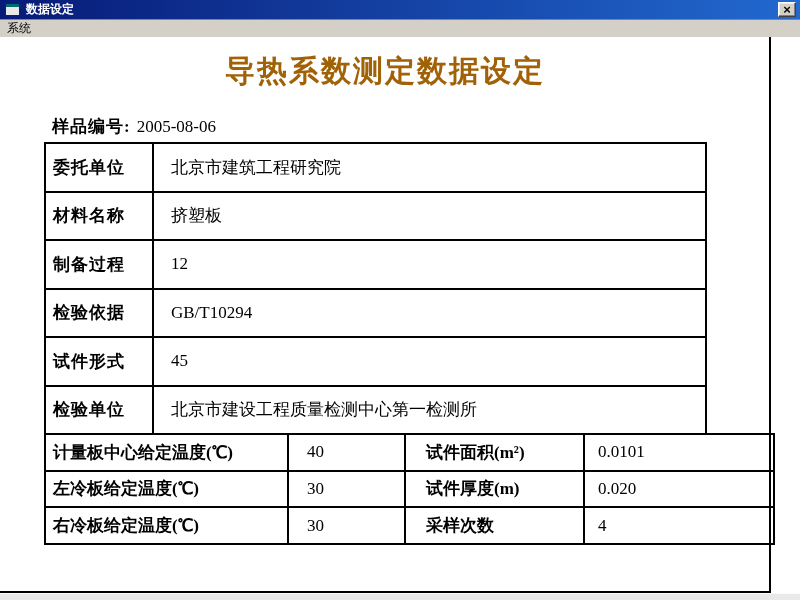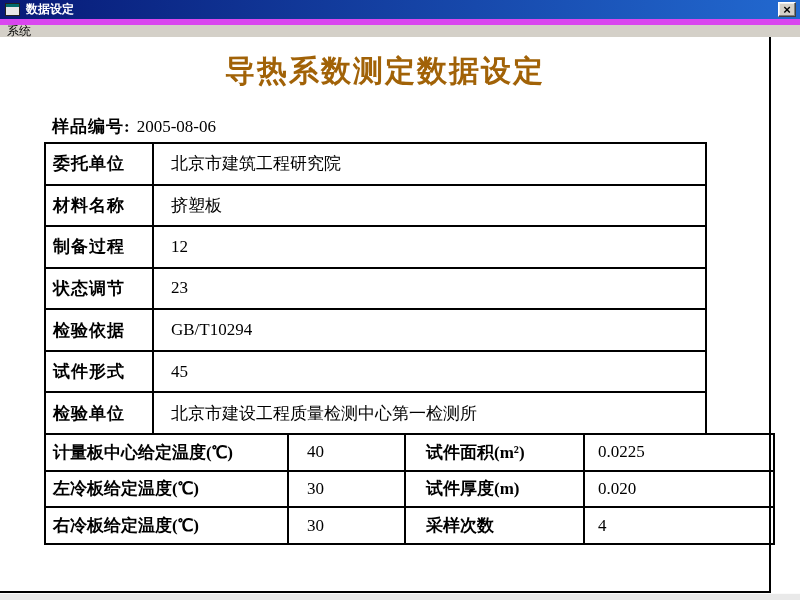--- a/index.html
+++ b/index.html
@@ -33,21 +33,21 @@
     position: absolute; right: 4px; top: 2px; width: 18px; height: 15px;
     background: #d4d0c8;
     border: 1px solid; border-color: #ffffff #404040 #404040 #ffffff;
     box-shadow: inset -1px -1px 0 #808080, inset 1px 1px 0 #ececec;
     display: flex; align-items: center; justify-content: center;
     font-size: 13px; font-weight: bold; line-height: 1; color: #000;
     cursor: default; box-sizing: border-box;
   }
   .menubar {
     position: absolute; left: 0; top: 19px; width: 800px; height: 18px;
-    background: #d4d0c8; border-top: 6px solid #d946ef;
+    background: #d4d0c8; border-top: 1px solid #d946ef;
     display: flex; align-items: center; box-sizing: border-box;
   }
   .menu-item {
     font-size: 12px; color: #000; padding: 0 7px; height: 100%;
     display: flex; align-items: center;
   }
   .bottom-strip {
     position: absolute; left: 0; top: 593px; width: 800px; height: 7px;
     background: #e9e9e9; border-top: 1px solid #fbfbfb; box-sizing: border-box;
   }
@@ -122,45 +122,41 @@
     </tr>
     <tr>
       <td class="lbl">材料名称</td>
       <td class="val">挤塑板</td>
     </tr>
     <tr>
       <td class="lbl">制备过程</td>
       <td class="val">12</td>
     </tr>
     <tr>
-      <td class="lbl">状态调节</td>
-      <td class="val">23</td>
-    </tr>
-    <tr>
       <td class="lbl">检验依据</td>
       <td class="val">GB/T10294</td>
     </tr>
     <tr>
       <td class="lbl">试件形式</td>
       <td class="val">45</td>
     </tr>
     <tr>
       <td class="lbl">检验单位</td>
       <td class="val">北京市建设工程质量检测中心第一检测所</td>
     </tr>
   </tbody>
     </table>
 
   <table class="param-table">
     <tbody>
         <tr>
       <td class="plbl">计量板中心给定温度(℃)</td>
       <td class="pval">40</td>
       <td class="plbl2">试件面积(m²)</td>
-      <td class="pval2">0.0225</td>
+      <td class="pval2">0.0101</td>
     </tr>
     <tr>
       <td class="plbl">左冷板给定温度(℃)</td>
       <td class="pval">30</td>
       <td class="plbl2">试件厚度(m)</td>
       <td class="pval2">0.020</td>
     </tr>
     <tr>
       <td class="plbl">右冷板给定温度(℃)</td>
       <td class="pval">30</td>

